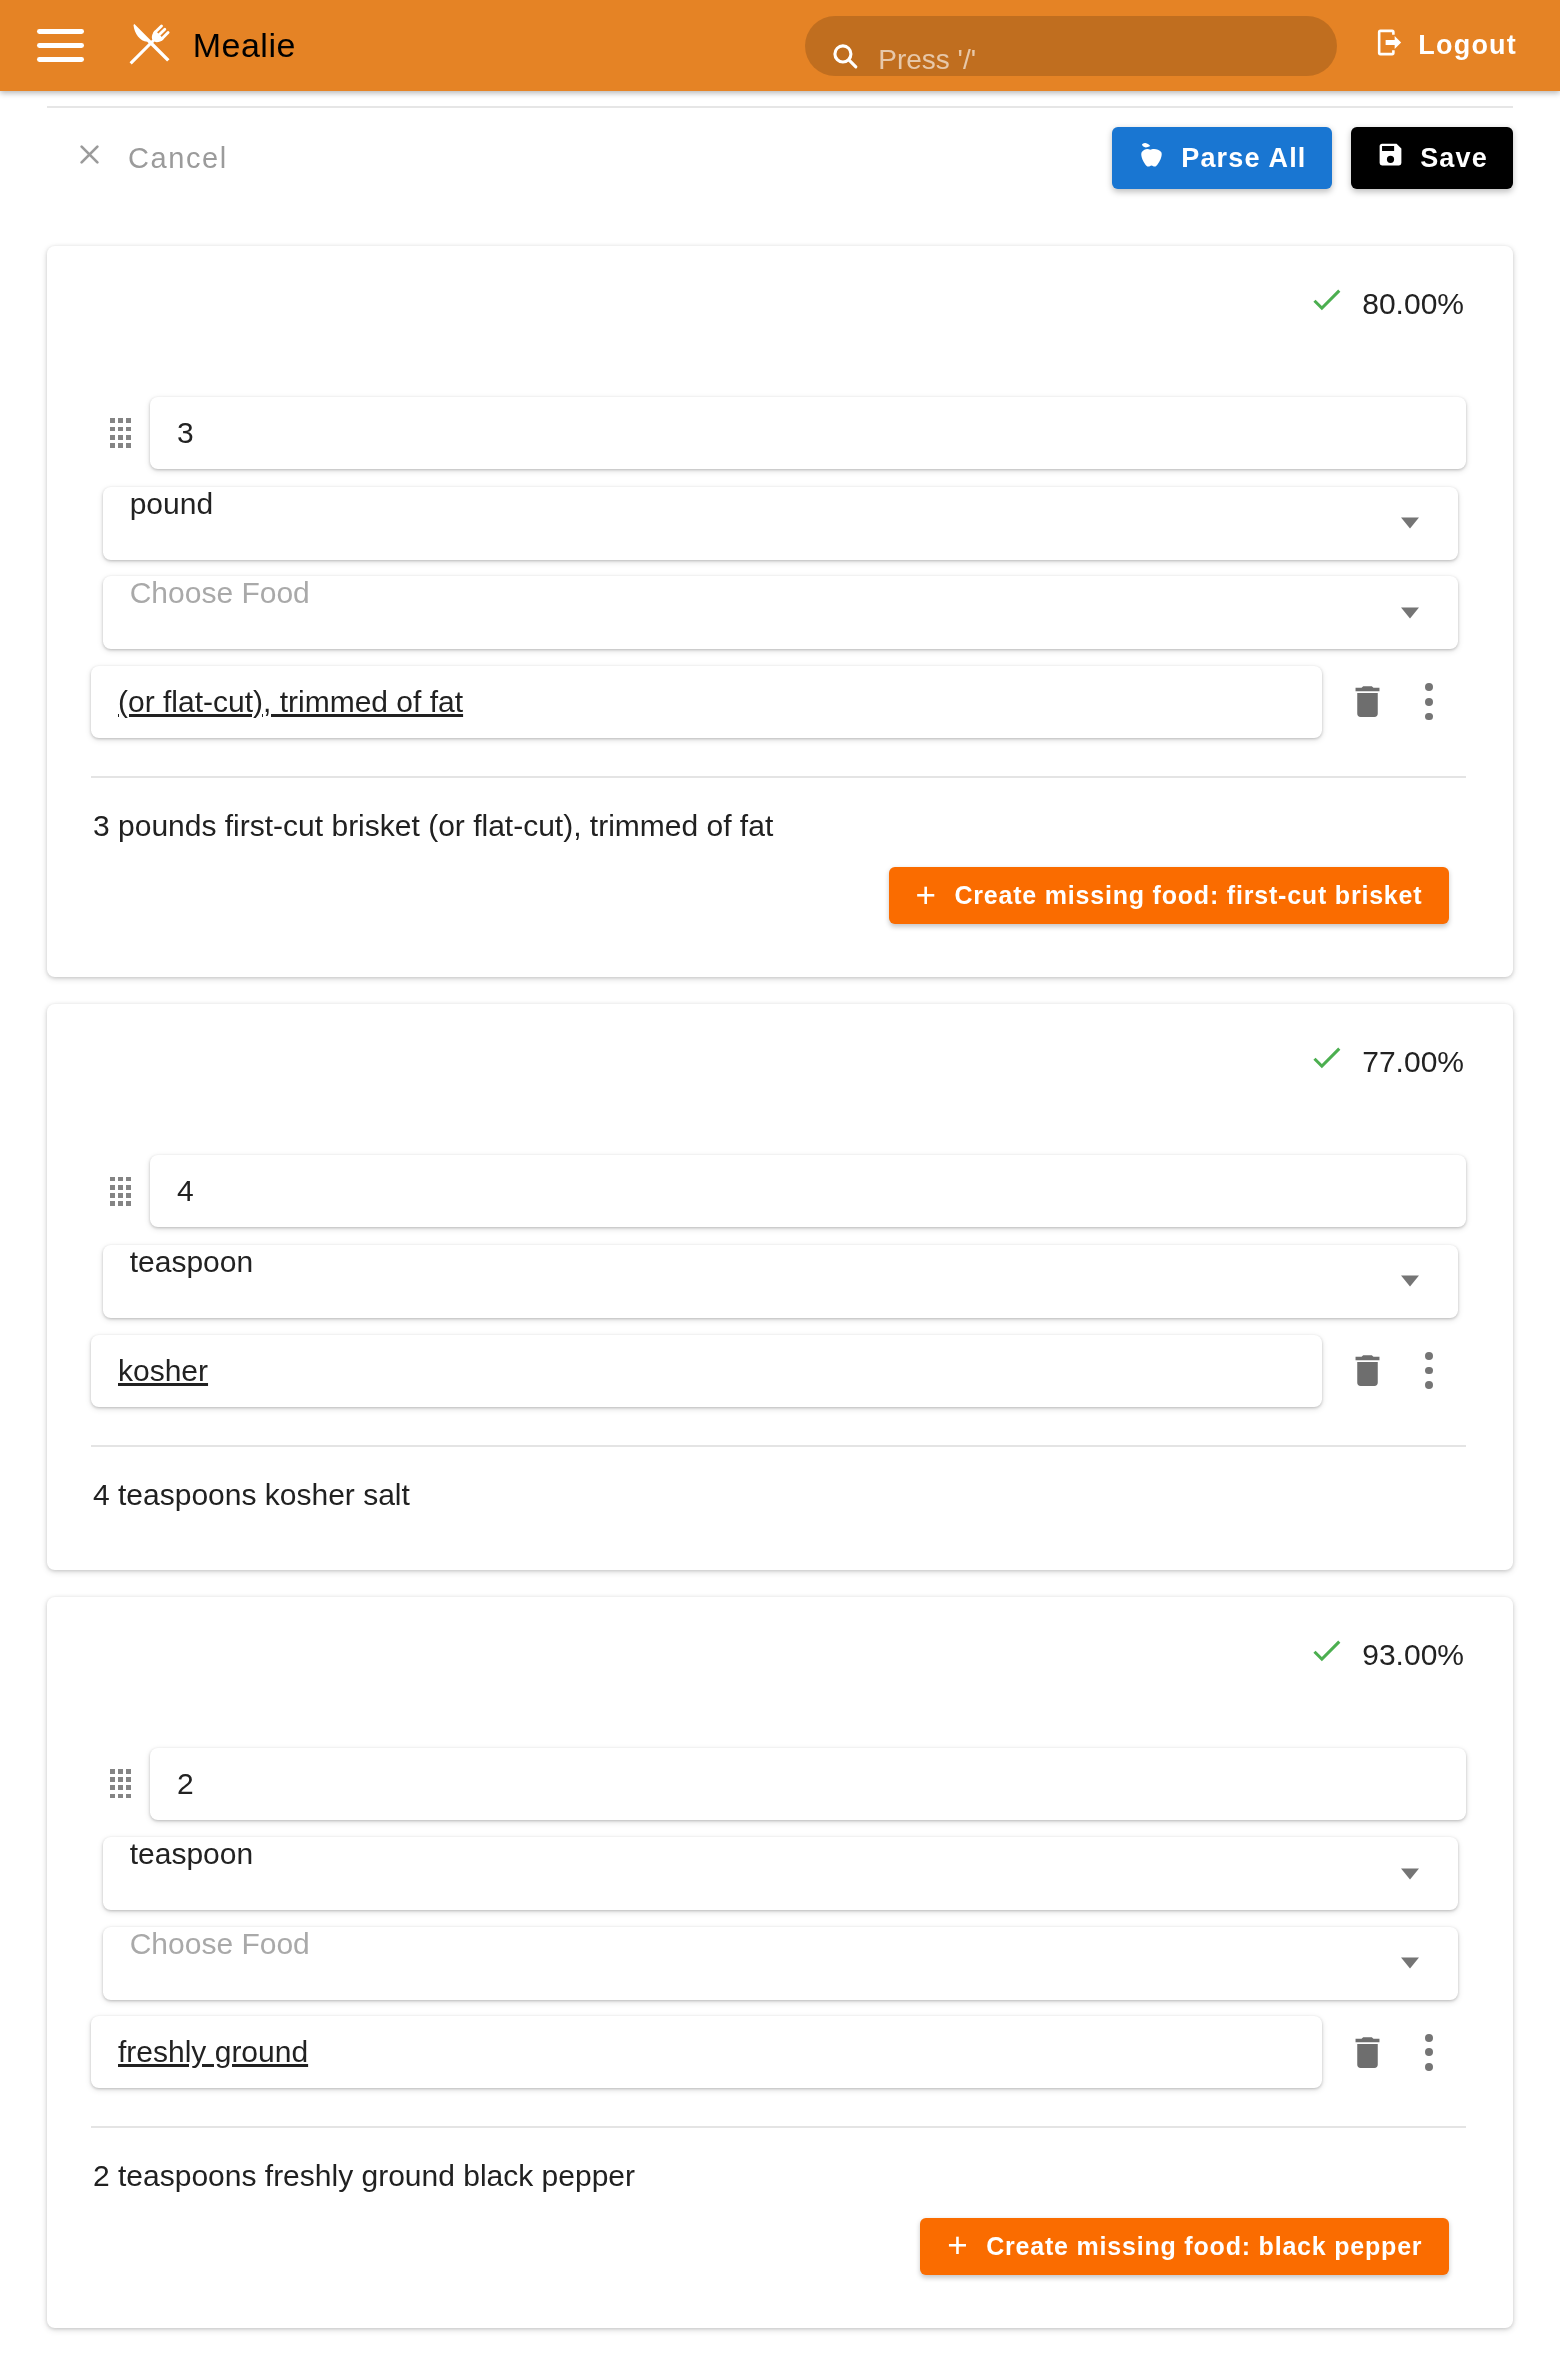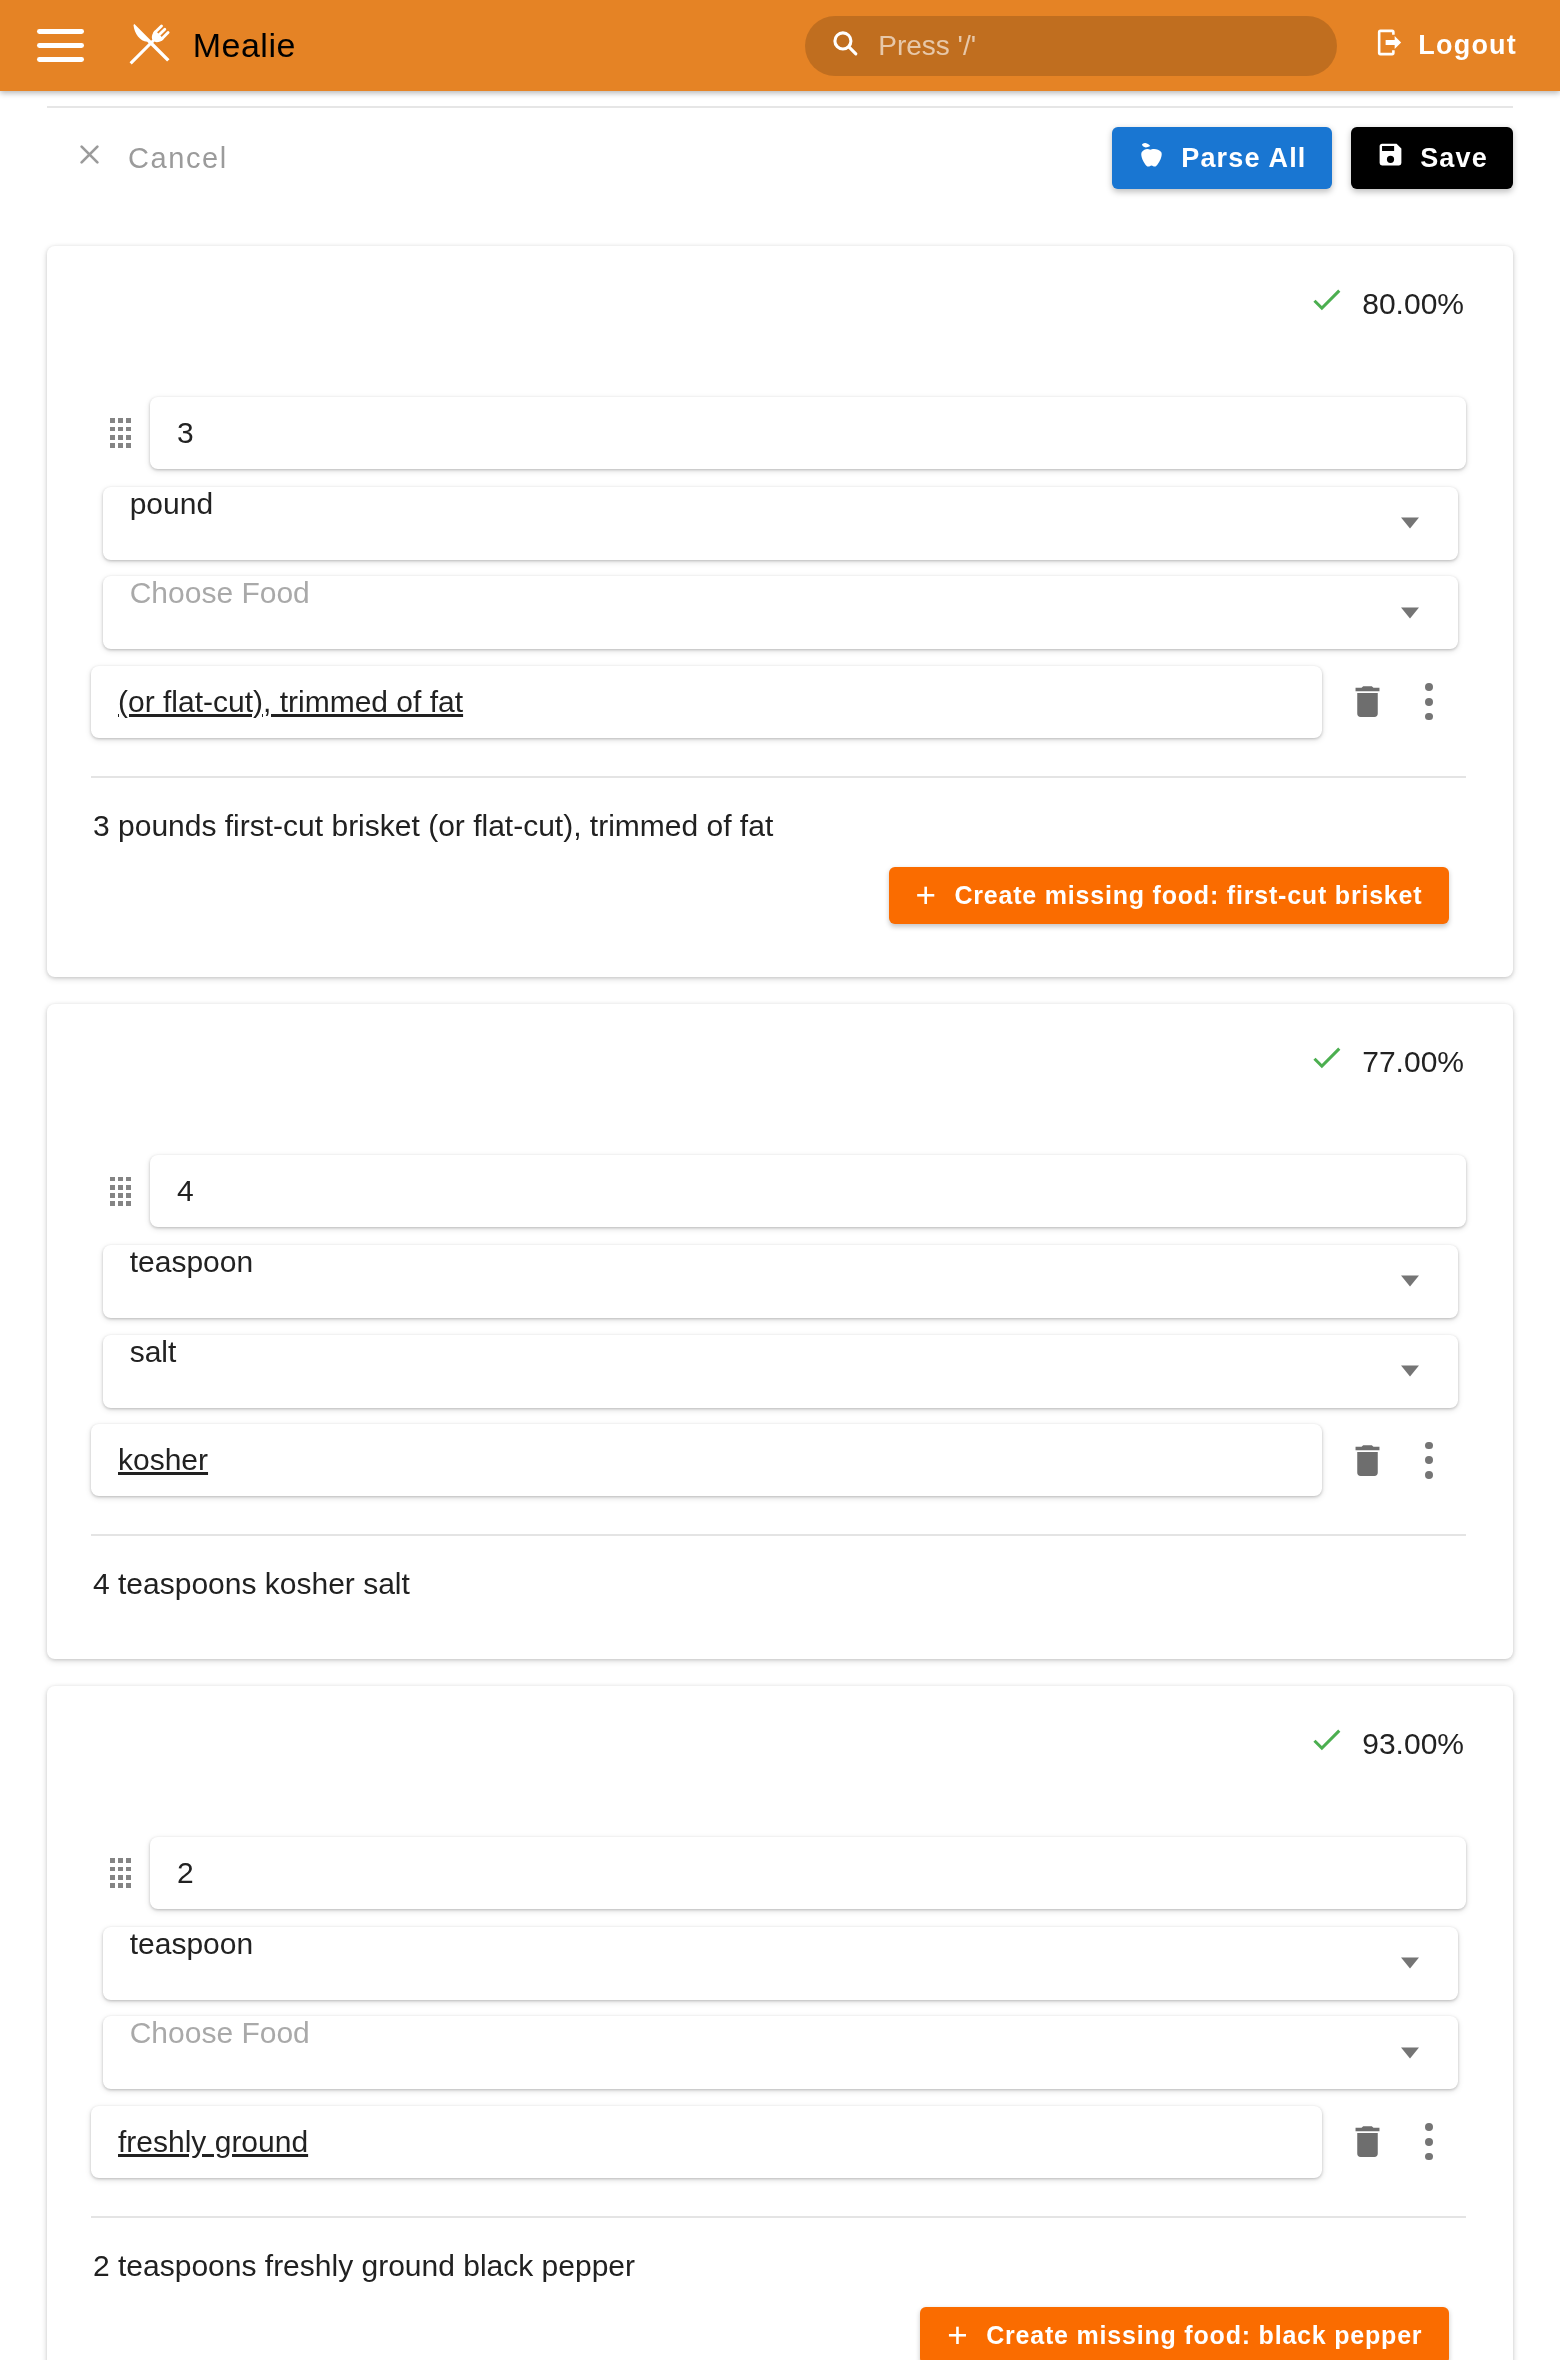--- a/index.html
+++ b/index.html
@@ -8,21 +8,21 @@
 
   
   .appbar { position:relative; z-index:10; height:91px; background:#E58325;
     display:flex; align-items:center; padding:0 43px 0 37px;
     box-shadow:0 2px 5.9px rgba(0,0,0,0.30); }
   .hamburger { width:47px; display:flex; flex-direction:column; gap:8.8px; cursor:pointer; }
   .hamburger i { display:block; height:4.9px; background:#fff; border-radius:2.4px; }
   .logo { margin:0 13.7px 0 33px; display:flex; }
   .app-title { color:#000000; font-size:34px; font-weight:500; letter-spacing:0.5px; }
   .search-pill { margin-left:auto; width:532px; height:60px; border-radius:30px;
-    background:rgba(0,0,0,0.16); display:flex; align-items:center; padding:0 25px; }
+    background:rgba(0,0,0,0.16); display:flex; align-items:flex-end; padding:0 25px; }
   .search-pill .ph { color:rgba(255,255,255,0.62); font-size:28px; margin-left:17.6px; }
   .logout { display:flex; align-items:center; gap:13.7px; margin-left:37px; background:none; border:none;
     color:#fff; font-weight:700; font-size:27px; letter-spacing:1.2px; font-family:inherit; cursor:pointer; }
 
   
   .actions-bar { margin:14.6px 47px 0; border-top:2px solid #E6E6E6;
     display:flex; align-items:center; justify-content:space-between; padding:19.5px 0 25px; }
   .cancel-btn { display:flex; align-items:center; gap:25px; margin-left:29px; background:none; border:none;
     color:#9B9B9B; font-size:29px; font-weight:500; letter-spacing:1.6px; font-family:inherit; cursor:pointer; }
   .action-buttons { display:flex; gap:19px; }
@@ -235,24 +235,20 @@
             <i></i>
             <i></i>
         </div>
       </div>
       <input class="field" value="4" style="">
     </div>
     <div class="select">
       <span class="sel-text">teaspoon</span>
       <span class="caret"></span>
     </div>
-    <div class="select">
-      <span class="sel-text">salt</span>
-      <span class="caret"></span>
-    </div>
     <div class="note-row">
       <input class="field" value="kosher" style="">
       <button class="icon-btn trash">
         <svg viewBox="0 0 24 24">
           <path d="M19,4H15.5L14.5,3H9.5L8.5,4H5V6H19V4M6,19A2,2 0 0,0 8,21H16A2,2 0 0,0 18,19V7H6V19Z"></path>
         </svg>
       </button>
       <button class="icon-btn kebab">
         <i></i>
           <i></i>

